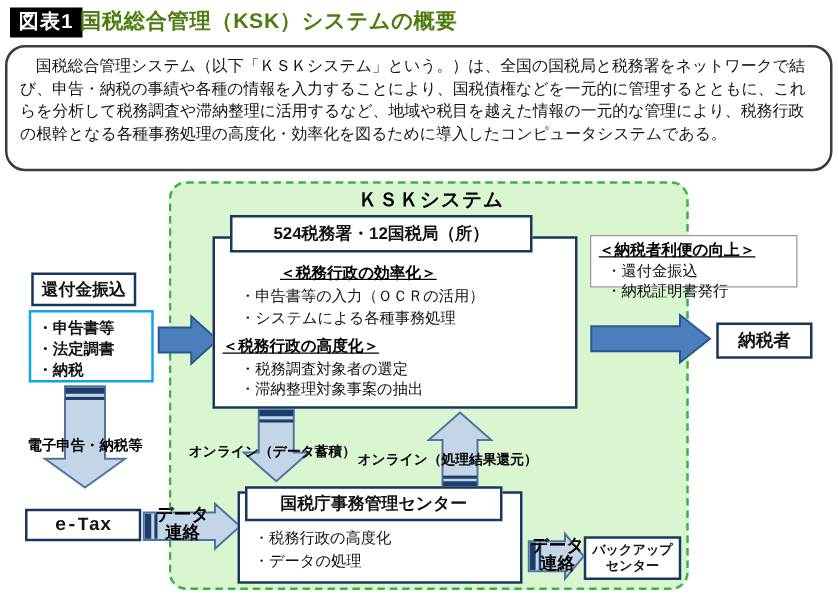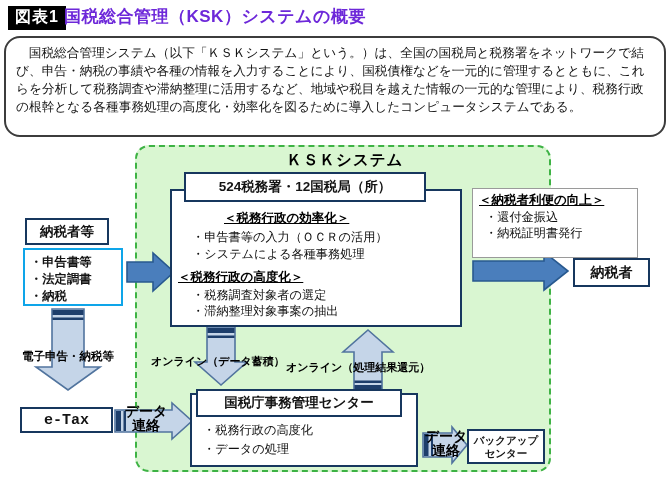--- a/index.html
+++ b/index.html
@@ -7,21 +7,21 @@
   body { font-family:"Liberation Sans","DejaVu Sans",sans-serif; }
   #canvas {
     position:relative; width:670px; height:483px; background:#fff; overflow:hidden;
     color:#141414;
   }
   .abs { position:absolute; }
 
   
   .fig-badge { left:8px; top:6px; background:#000; color:#fff; font-size:16px;
     font-weight:bold; padding:1px 7px 2px; letter-spacing:1px; z-index:6; }
-  .fig-title { left:64px; top:5px; font-size:17px; font-weight:bold; color:#6d28d9;
+  .fig-title { left:64px; top:5px; font-size:17px; font-weight:bold; color:#4d7c0f;
     letter-spacing:0.5px; z-index:6; }
 
   
   .intro-box { left:4px; top:36px; width:662px; height:101px;
     border:2px solid #3c3c3c; border-radius:16px; background:#fff;
     padding:6px 10px; font-size:12.7px; line-height:18px; font-weight:500;
     color:#141414; z-index:1; }
 
   
   .green-box { left:135px; top:145px; width:416px; height:327px;
@@ -49,21 +49,21 @@
   .i-adv2 { left:192px; top:303px; }
 
   
   .src-title { left:25px; top:218px; width:84px; height:27px;
     font-size:13.5px; font-weight:bold; }
   .src-items { left:23px; top:248px; width:100px; height:58px;
     border:2px solid #0ea5e9; background:#fff; padding:4px 5px;
     font-size:12.3px; font-weight:600; line-height:17px; z-index:3; }
 
   
-  .benefit-box { left:472px; top:188px; width:166px; height:70px;
+  .benefit-box { left:472px; top:188px; width:166px; height:42px;
     border:1px solid #9a9a9a; background:#fff; padding:3px 6px; z-index:3; }
   .benefit-box .sec-heading { position:static; }
   .benefit-item { font-size:12.2px; line-height:16px; margin-left:6px; color:#111; }
 
   .taxpayer-box { left:573px; top:258px; width:77px; height:29px;
     font-size:14px; font-weight:bold; }
 
   .etax-box { left:20px; top:407px; width:93px; height:26px;
     font-family:"Liberation Mono","DejaVu Sans Mono",monospace;
     font-size:15px; font-weight:600; }
@@ -138,21 +138,21 @@
 
   <div class="abs navy-box navy-box-thick main-box"></div>
   <div class="abs navy-box offices-box">524税務署・12国税局（所）</div>
   <div class="abs sec-heading h-eff"><span>＜税務行政の効率化＞</span></div>
   <div class="abs sec-item i-eff1">・申告書等の入力（ＯＣＲの活用）</div>
   <div class="abs sec-item i-eff2">・システムによる各種事務処理</div>
   <div class="abs sec-heading h-adv"><span>＜税務行政の高度化＞</span></div>
   <div class="abs sec-item i-adv1">・税務調査対象者の選定</div>
   <div class="abs sec-item i-adv2">・滞納整理対象事案の抽出</div>
 
-  <div class="abs navy-box src-title">納税者等</div>
+  <div class="abs navy-box src-title">還付金振込</div>
   <div class="abs src-items">
     <div>・申告書等</div>
     <div>・法定調書</div>
     <div>・納税</div>
   </div>
 
   <div class="abs benefit-box">
     <div class="sec-heading"><span>＜納税者利便の向上＞</span></div>
     <div class="benefit-item">・還付金振込</div>
     <div class="benefit-item">・納税証明書発行</div>

